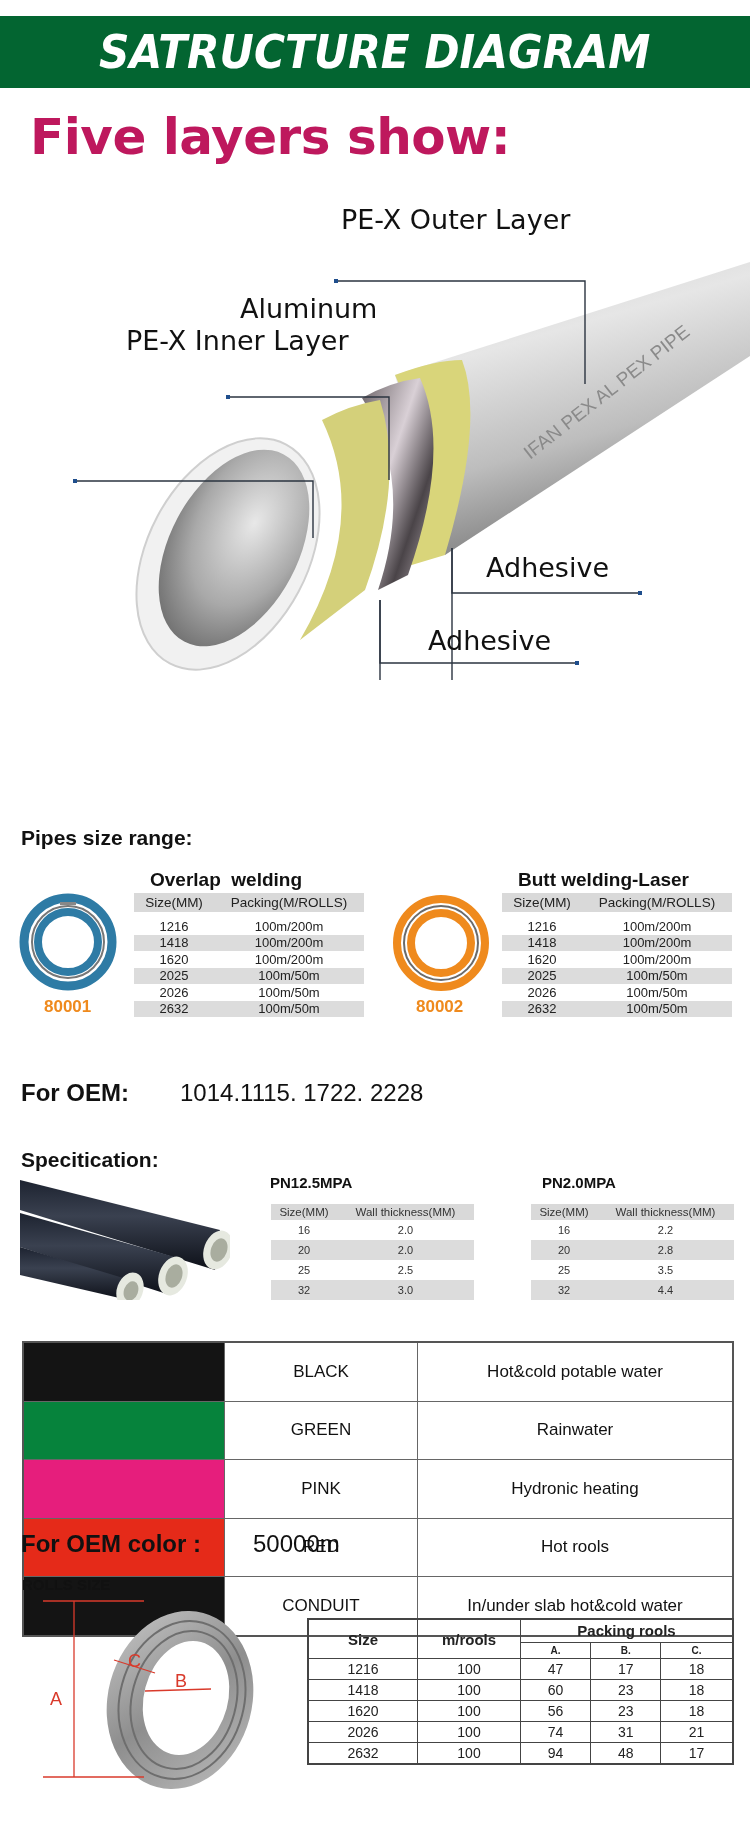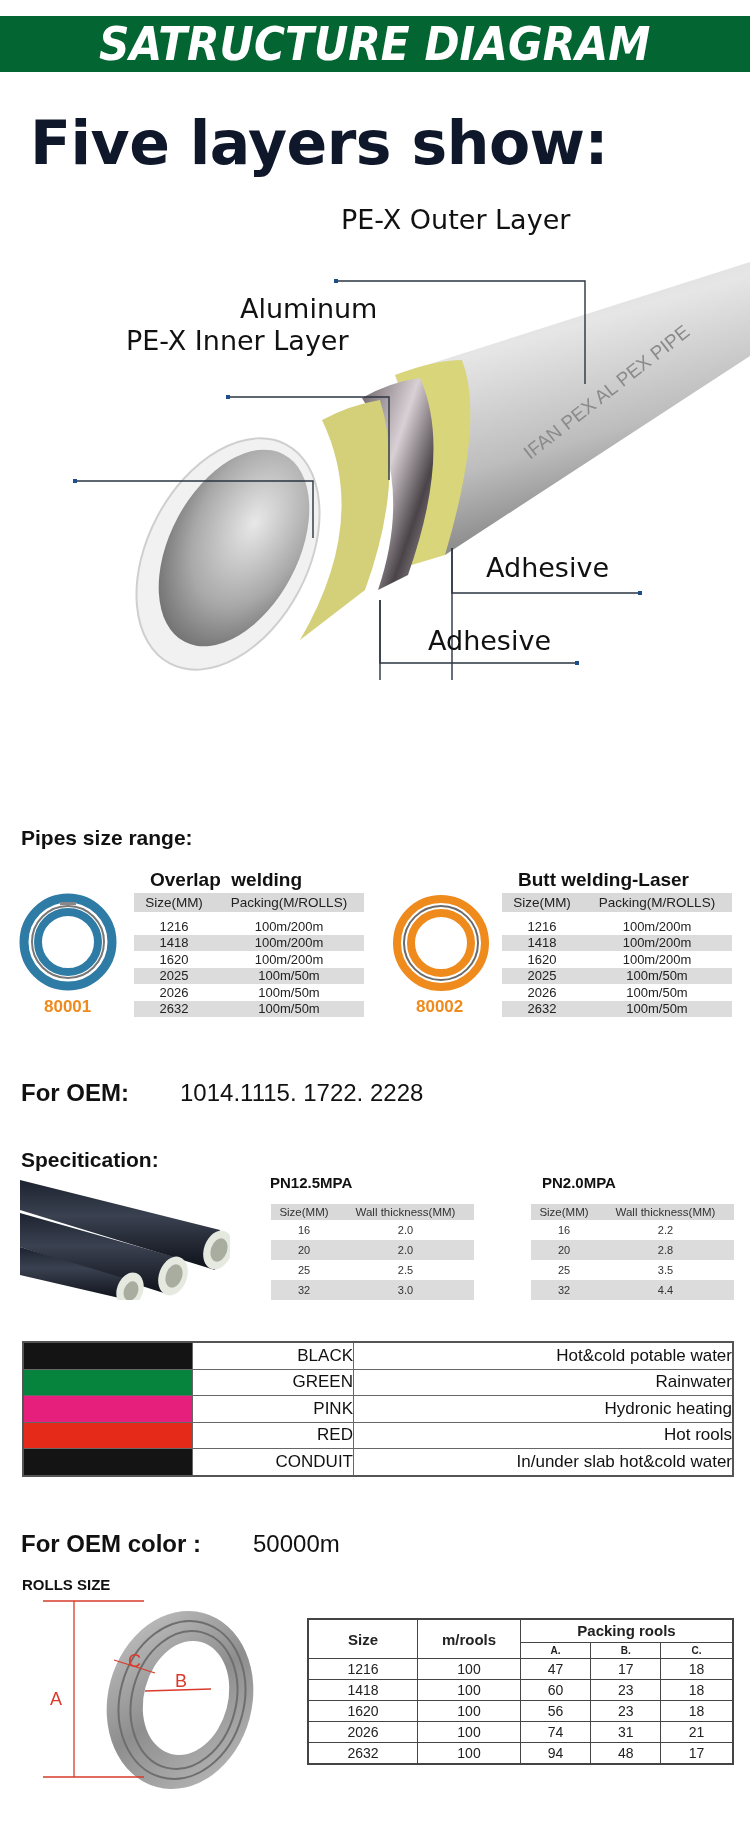--- a/index.html
+++ b/index.html
@@ -1,36 +1,36 @@
 <!DOCTYPE html>
 <html><head>
 <meta charset="utf-8">
 <style>
   html, body { margin: 0; padding: 0; background: #ffffff; }
   body { width: 750px; height: 1846px; position: relative; overflow: hidden; font-family: "Liberation Sans", sans-serif; color: #111; }
   .abs { position: absolute; }
-  .banner { left: 0; top: 16px; width: 750px; height: 56px; background: #036531; display: flex; align-items: center; justify-content: center; }
+  .banner { left: 0; top: 16px; width: 750px; height: 72px; background: #036531; display: flex; align-items: center; justify-content: center; }
   .banner-title { color: #fff; font-family: "DejaVu Sans", sans-serif; font-weight: bold; font-style: italic; font-size: 46px; letter-spacing: 0px; transform: scaleX(0.92); }
-  .five { left: 30px; top: 108px; color: #0f172a; font-family: "DejaVu Sans", sans-serif; font-weight: bold; font-size: 60px; letter-spacing: -0.5px; }
+  .five { left: 30px; top: 108px; color: #be185d; font-family: "DejaVu Sans", sans-serif; font-weight: bold; font-size: 50px; letter-spacing: -0.5px; }
   .diag-label { font-family: "DejaVu Sans", sans-serif; font-size: 27px; color: #111; white-space: nowrap; }
   .section-h { font-weight: bold; font-size: 21px; color: #111; }
   .sub-h { font-weight: bold; font-size: 19px; color: #111; }
   .ring-code { font-weight: bold; font-size: 17px; color: #ef8a1d; }
   table { border-collapse: collapse; }
   .size-table { font-size: 13px; color: #222; }
   .size-table td, .size-table th { padding: 0; height: 16.5px; text-align: center; font-weight: normal; }
   .size-table th { background: #d9d9d9; height: 19px; font-size: 13.5px; }
   .size-table tr.shade td { background: #dcdcdc; }
   .size-table tr.gap td { height: 6px; }
   .spec-table { font-size: 11px; color: #333; }
   .spec-table td, .spec-table th { padding: 0; height: 20px; text-align: center; font-weight: normal; }
   .spec-table th { background: #d9d9d9; height: 16px; font-size: 11.5px; }
   .spec-table tr.shade td { background: #dcdcdc; }
   .color-table { border: 2px solid #555; font-size: 17px; color: #111; }
-  .color-table td { border: 1px solid #666; height: 25.5px; padding: 0; text-align: right; }
+  .color-table td { border: 1px solid #666; height: 25.5px; padding: 16px; text-align: center; }
   .pack-table { border: 2px solid #444; font-size: 14px; color: #222; }
   .pack-table td, .pack-table th { border: 1px solid #444; padding: 0; text-align: center; }
   .pack-table th { font-weight: bold; font-size: 15px; }
   .pack-table th.sub { font-size: 10px; height: 15px; }
   .pack-table td { height: 20px; }
 </style>
 </head>
 <body>
 
 <div class="abs banner">

